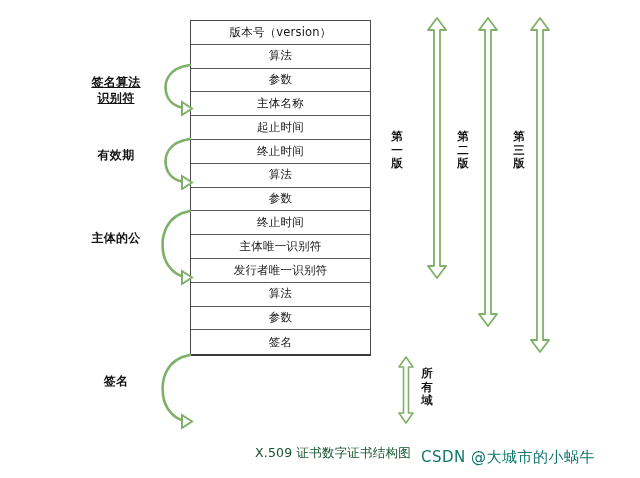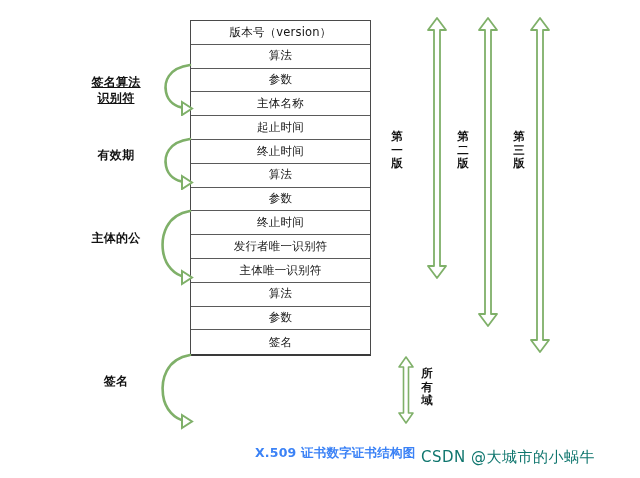--- a/index.html
+++ b/index.html
@@ -91,22 +91,22 @@
     font-style: normal;
     display: block;
   }
 
   
   .caption {
     position: absolute;
     left: 255px;
     top: 445px;
     font-size: 12.5px;
-    font-weight: bold;
-    color: #3b82f6;
+    font-weight: normal;
+    color: #14532d;
     white-space: nowrap;
     letter-spacing: 0.2px;
     text-align: right;
   }
 
   
   .watermark {
     position: absolute;
     left: 421px;
     top: 448px;
@@ -143,24 +143,24 @@
     <div class="cert-row">
         <span>算法</span>
       </div>
     <div class="cert-row">
         <span>参数</span>
       </div>
     <div class="cert-row">
         <span>终止时间</span>
       </div>
     <div class="cert-row">
+        <span>主体唯一识别符</span>
+      </div>
+    <div class="cert-row">
         <span>发行者唯一识别符</span>
-      </div>
-    <div class="cert-row">
-        <span>主体唯一识别符</span>
       </div>
     <div class="cert-row">
         <span>算法</span>
       </div>
     <div class="cert-row">
         <span>参数</span>
       </div>
     <div class="cert-row">
         <span>签名</span>
       </div>

